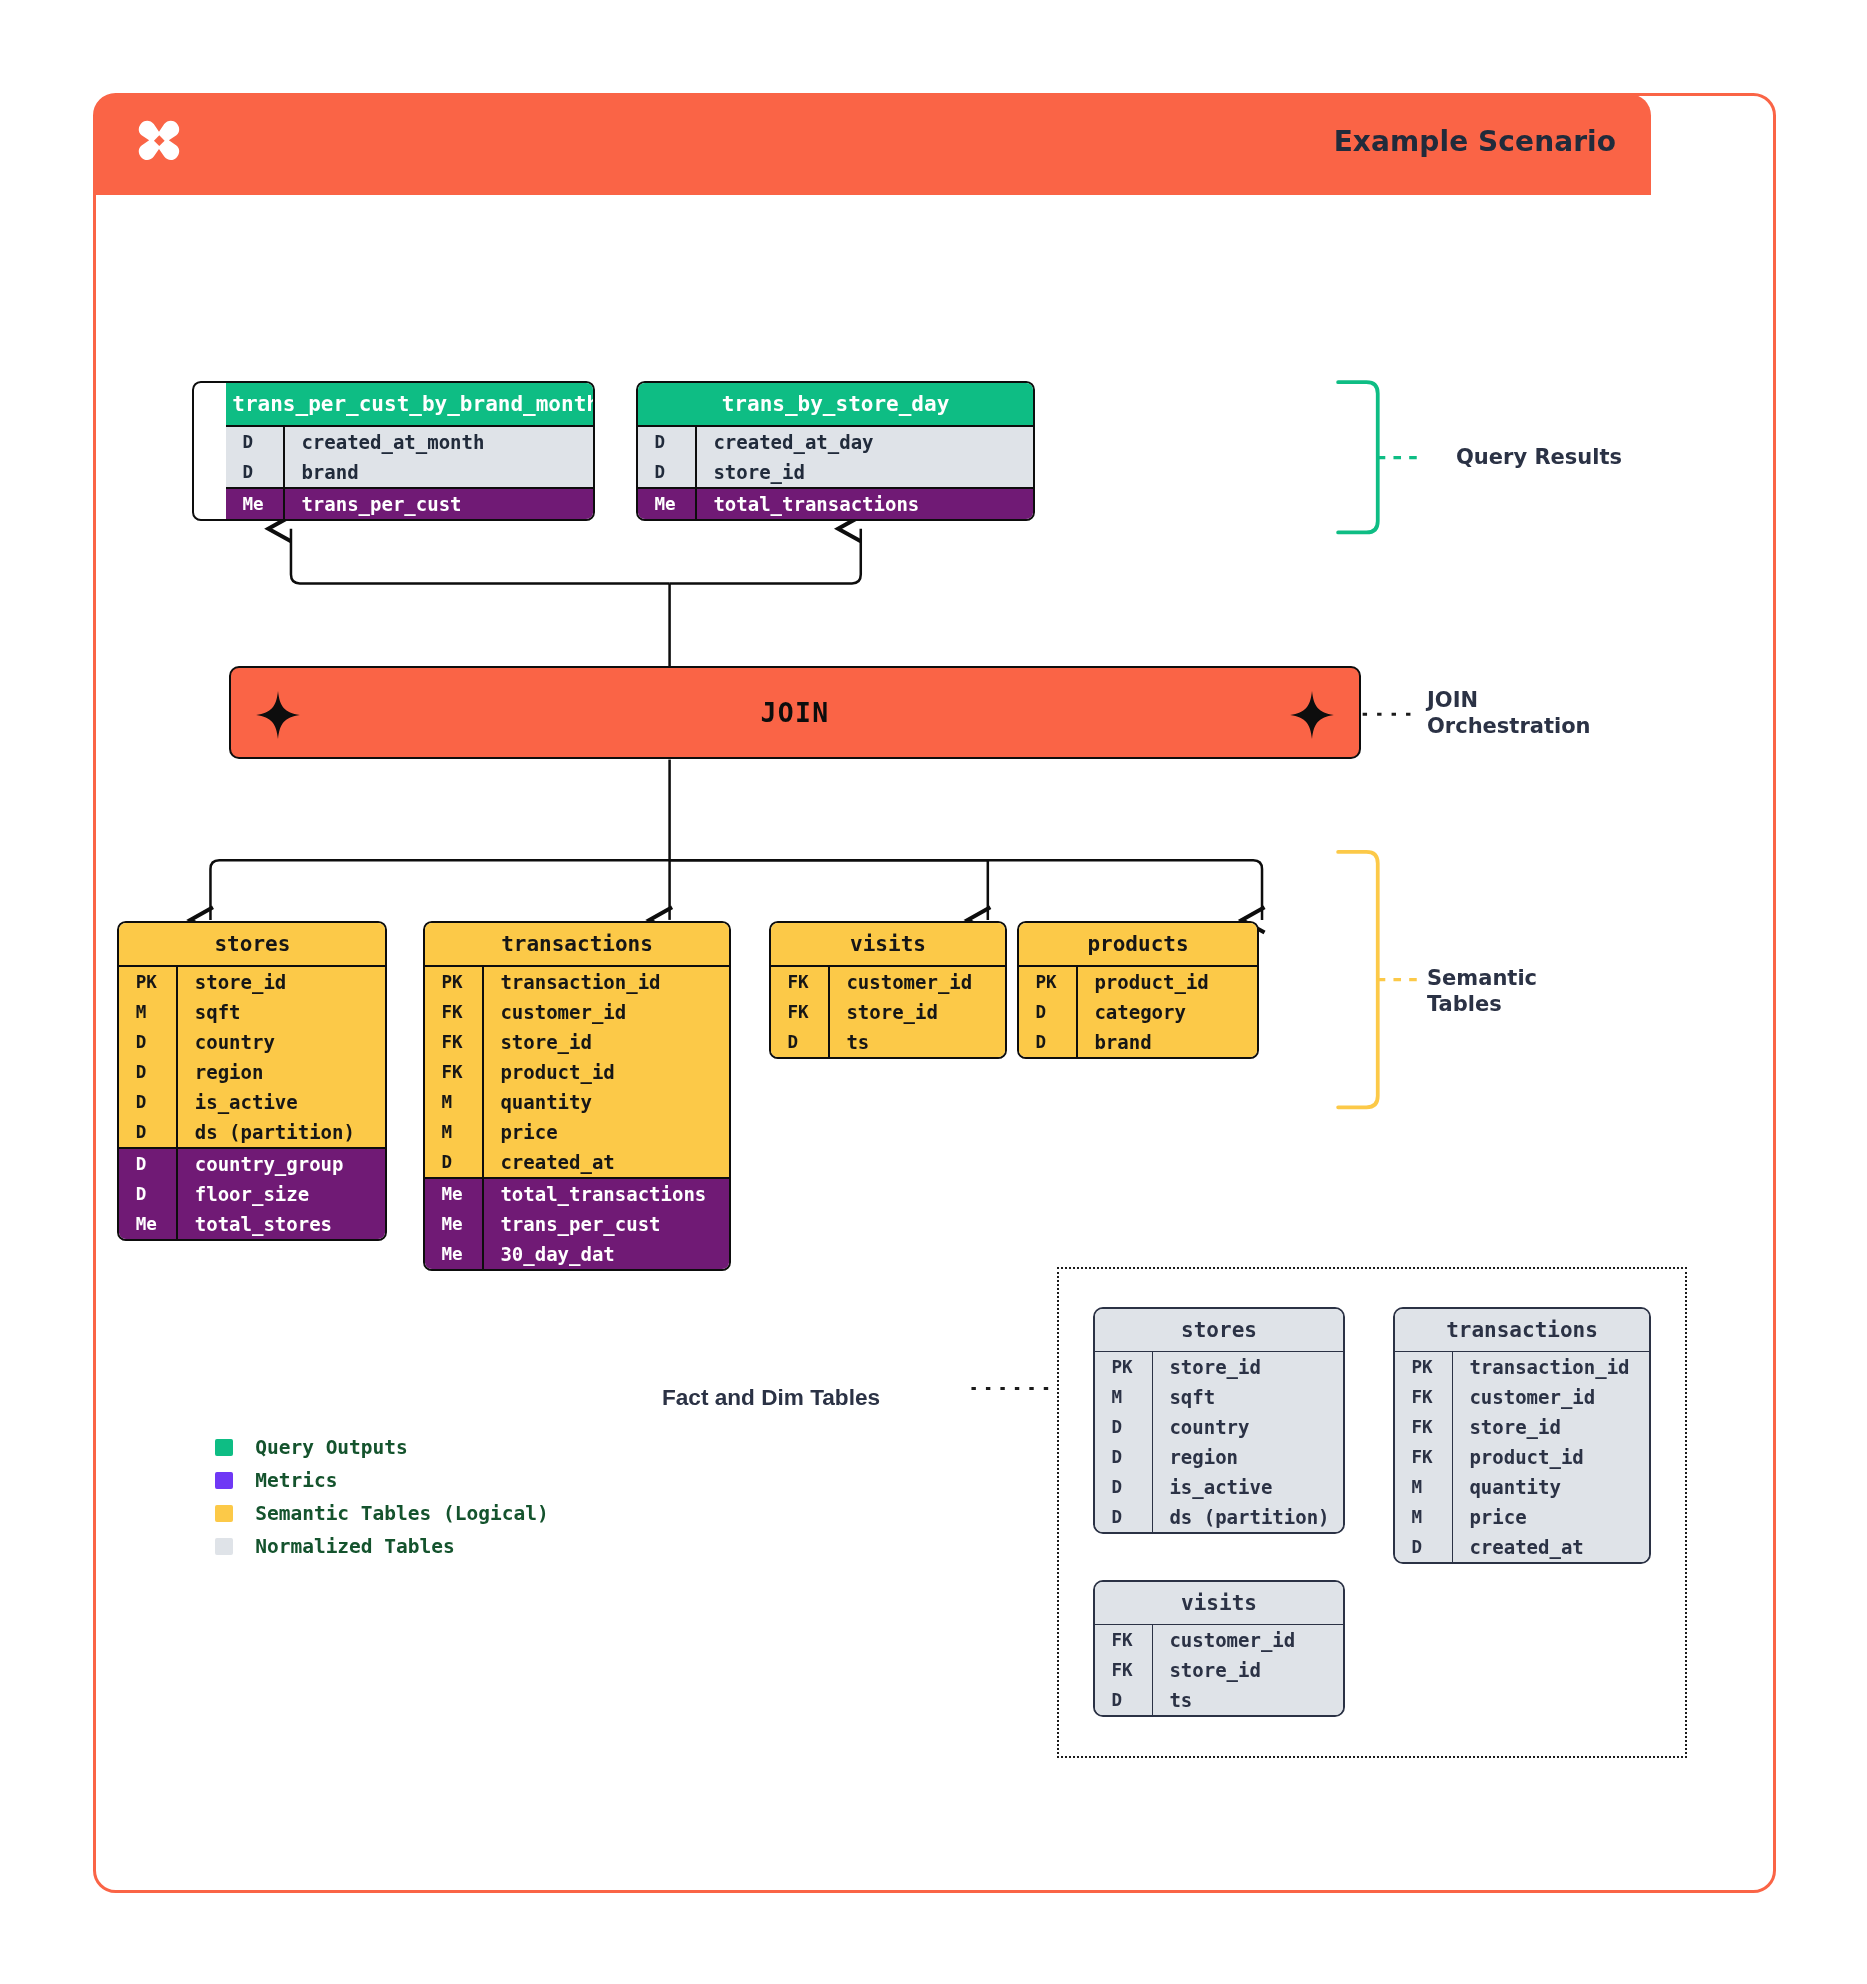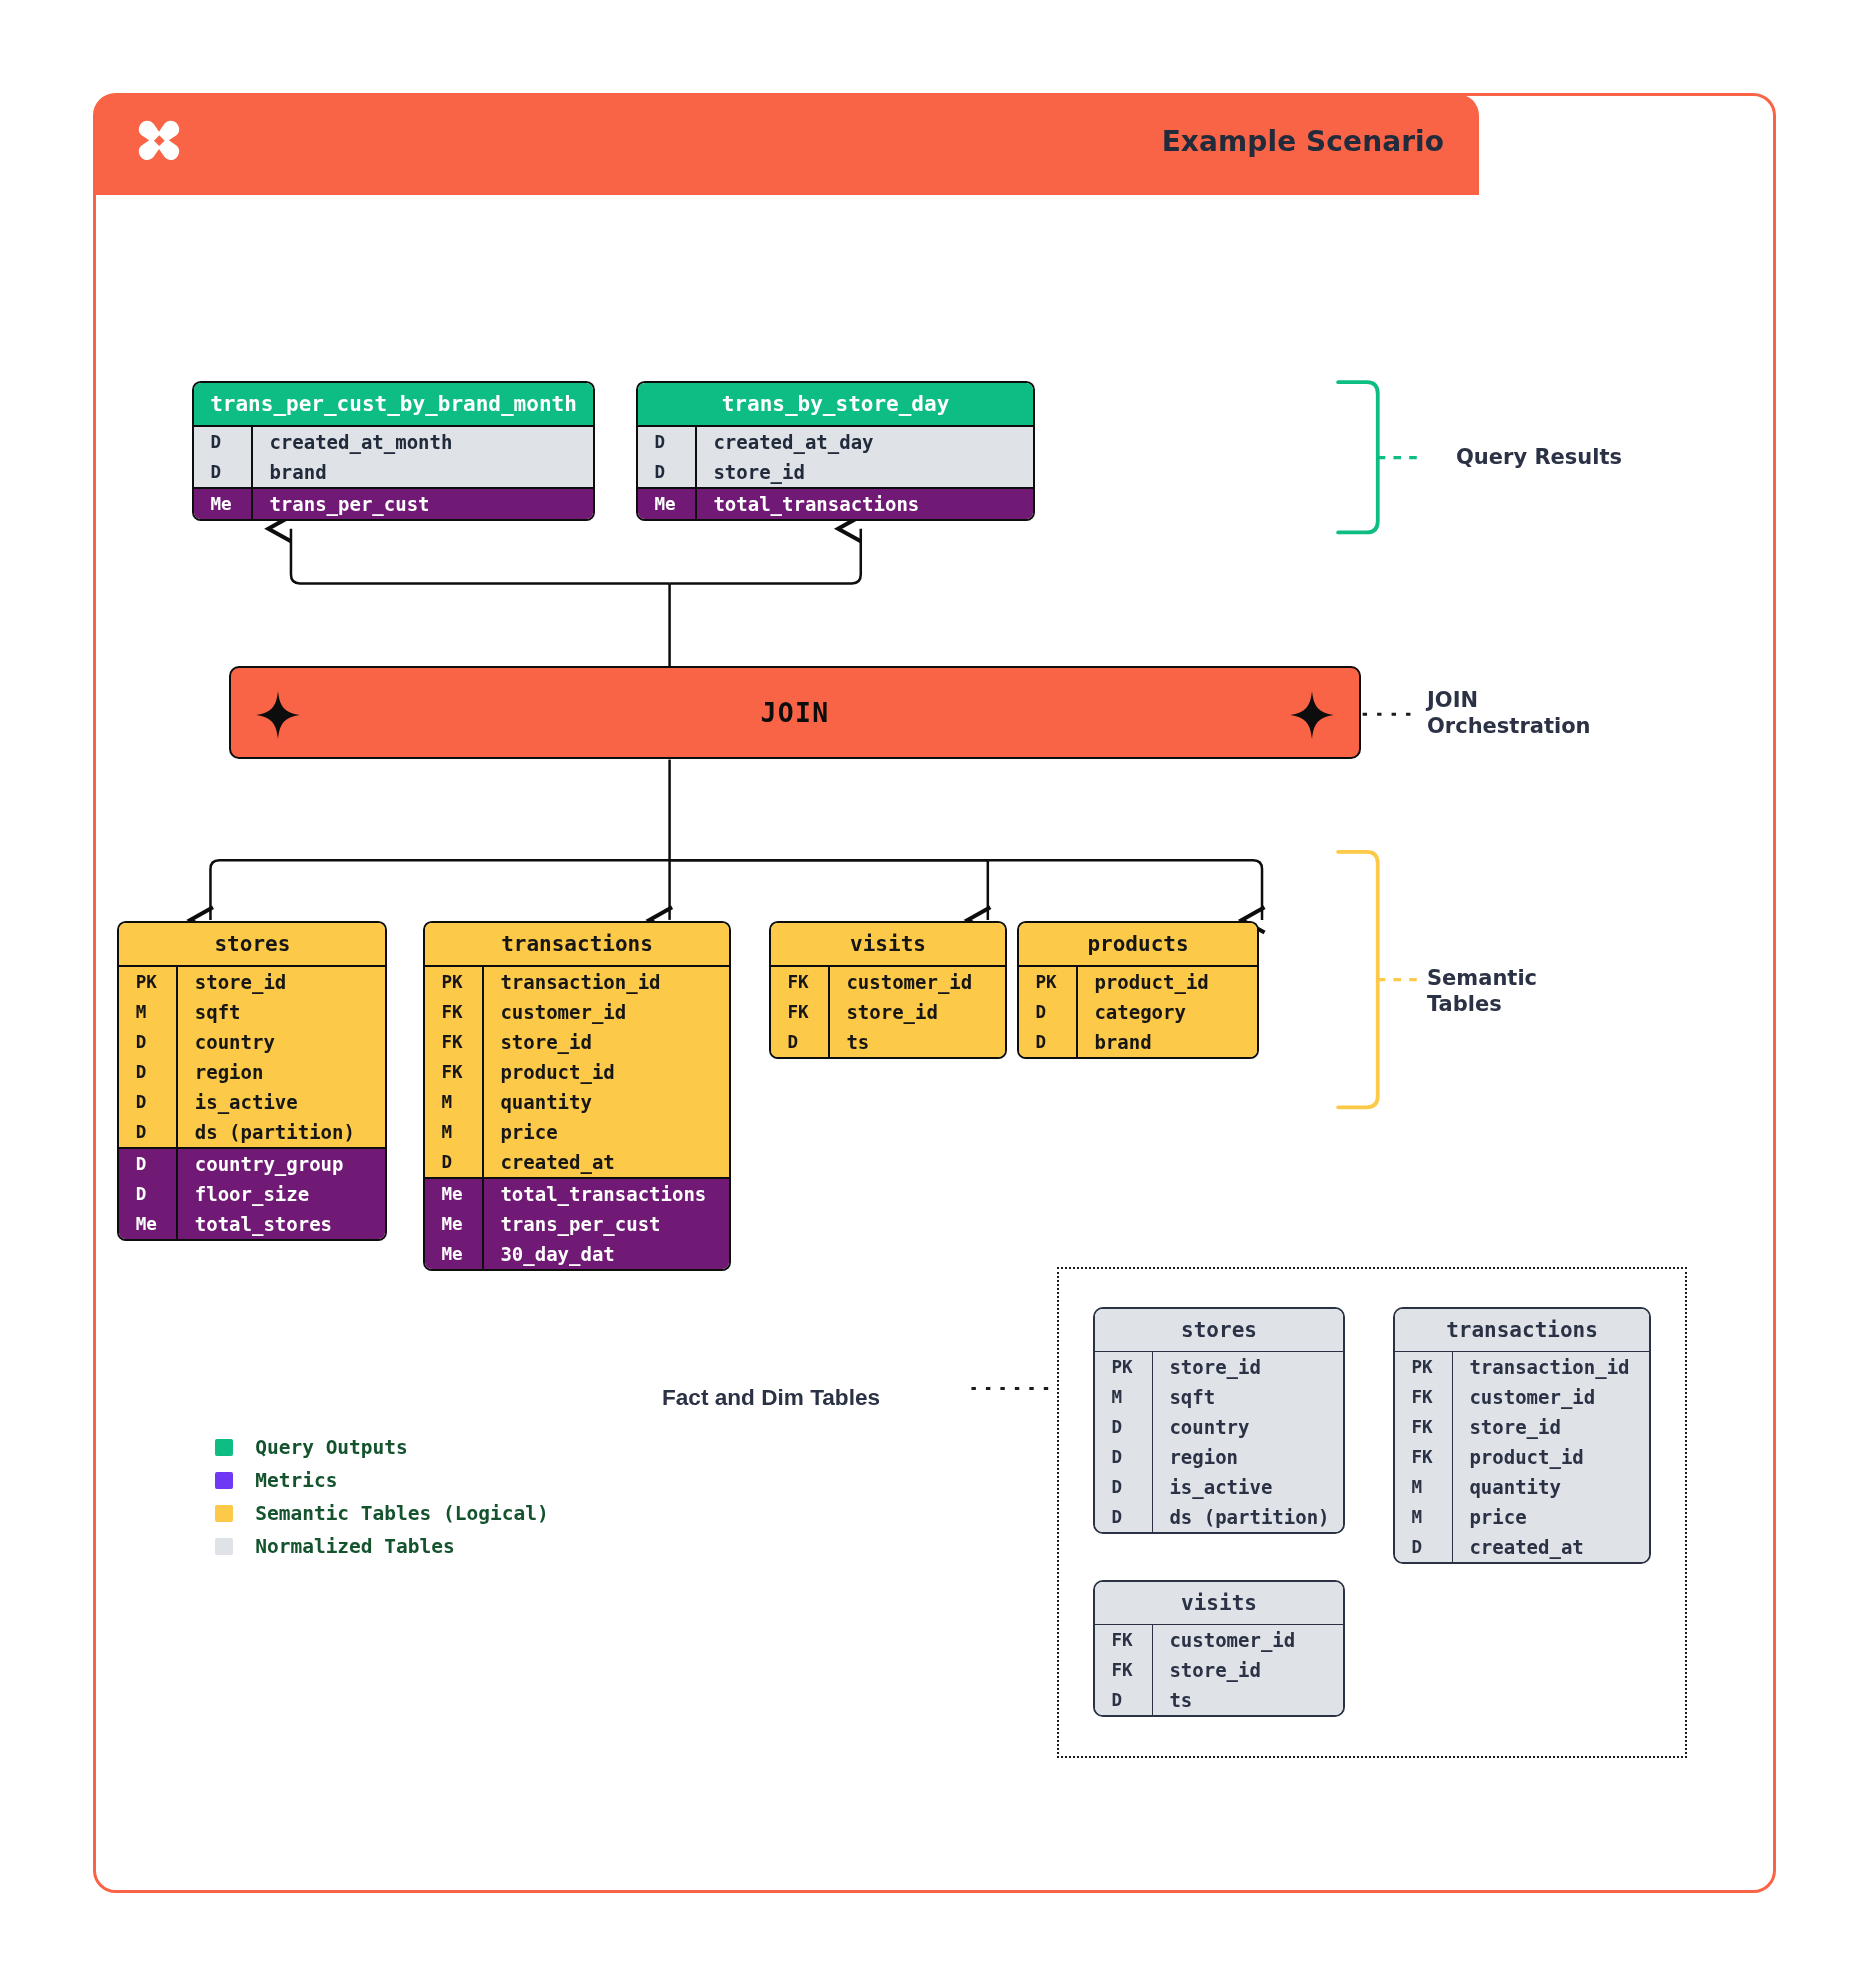--- a/index.html
+++ b/index.html
@@ -17,21 +17,21 @@
     border: 3.1px solid #fa6446;
     border-radius: 22.6px;
     background: #ffffff;
     overflow: visible;
   }
 
   
   #header-bar {
     position: absolute;
     left: -1.9px; top: -1.9px;
-    width: 1385px; height: 101px;
+    width: 1557px; height: 101px;
     background: #fa6446;
     border-radius: 21.4px 21.4px 0 0;
     display: flex; align-items: center;
   }
   #brand-logo { position: absolute; left: 36px; top: 21.4px; width: 58px; height: 58px; }
   #header-title {
     position: absolute; right: 35px; top: 31px;
     color: #212b3b;
     font-family: "DejaVu Sans", sans-serif;
     font-weight: bold;
@@ -218,21 +218,21 @@
 
     <path d="M1392 2055 L1524 2055" stroke="#1b1b1b" stroke-width="5" stroke-dasharray="7 16" fill="none"></path>
   </svg>
 
   <div class="ann-label" style="left:1360px; top:348px;">Query Results</div>
   <div class="ann-label" style="left:1331px; top:591px;">JOIN
 Orchestration</div>
   <div class="ann-label" style="left:1331px; top:869px;">Semantic
 Tables</div>
 
-  <div class="tbl" style="left:96px; top:285px; width:403px;">
+  <div class="tbl" style="left:96px; top:285px; width:403px;padding-left:32px;">
     <div class="tbl-title skin-green">trans_per_cust_by_brand_month</div>
     <div class="sec skin-gray">
       <div class="row">
         <div class="k">D</div>
         <div class="v">created_at_month</div>
       </div>
       <div class="row">
         <div class="k">D</div>
         <div class="v">brand</div>
       </div>

